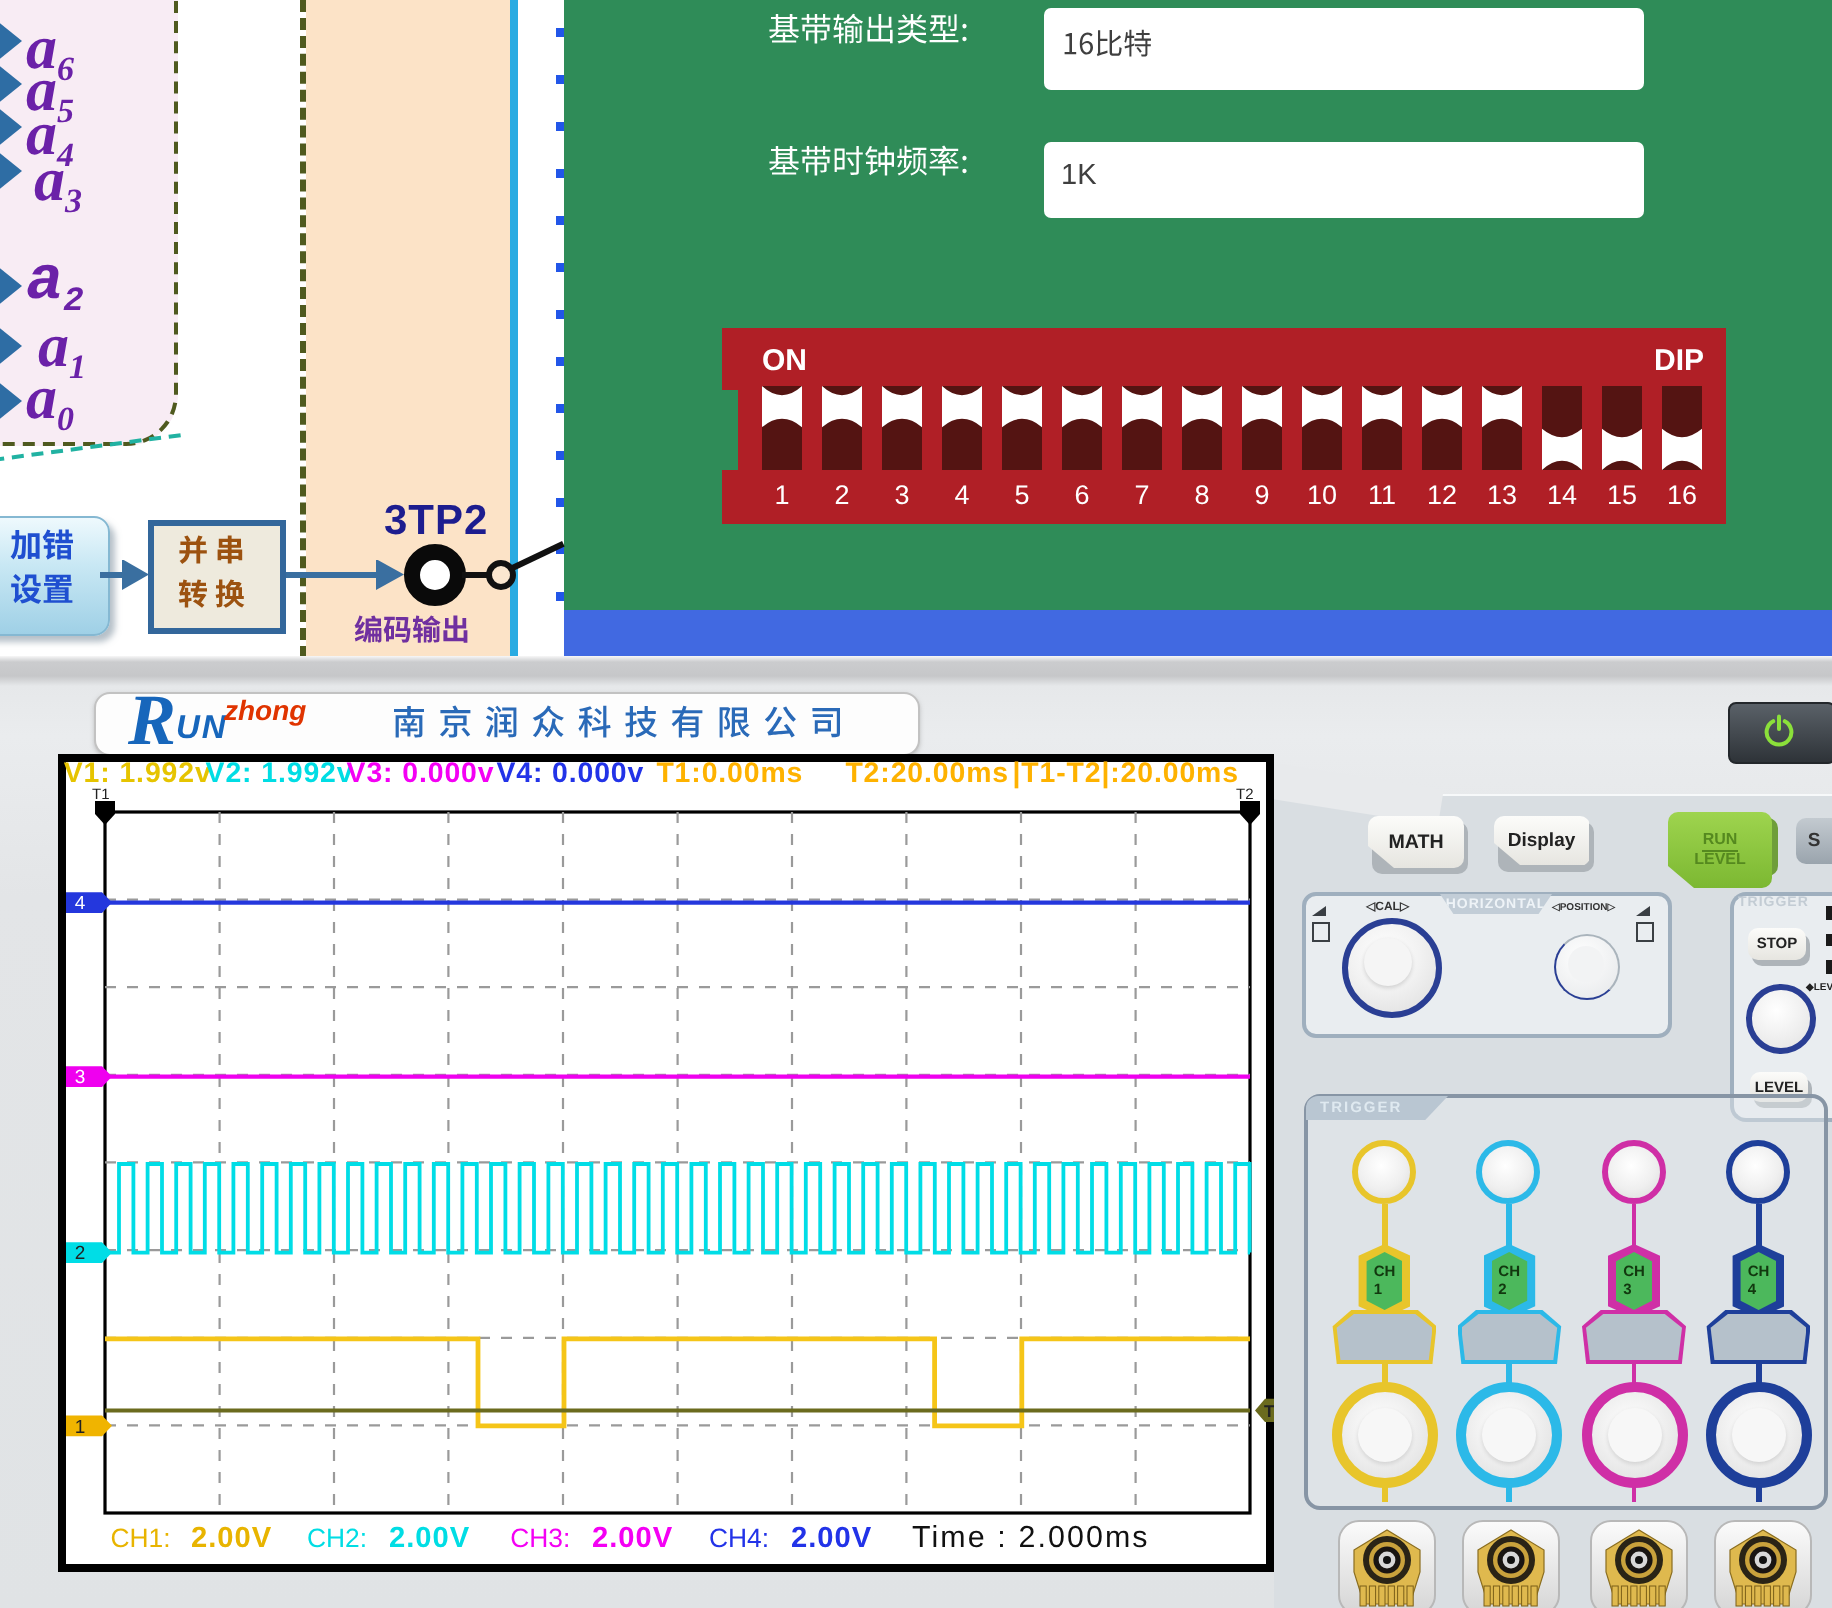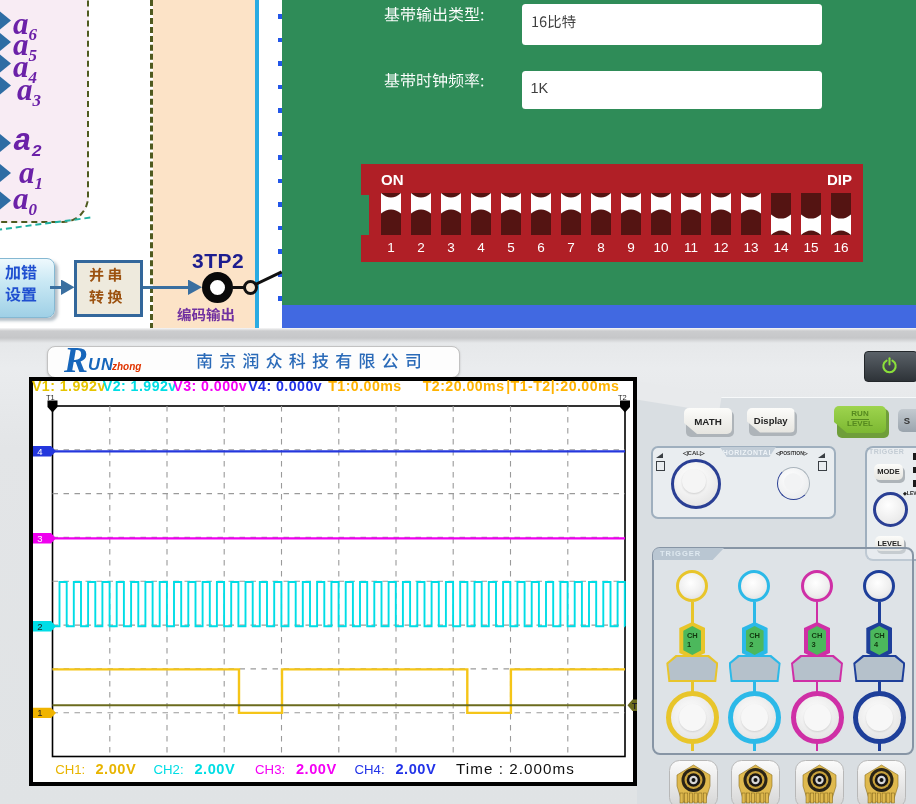--- a/index.html
+++ b/index.html
@@ -120,21 +120,21 @@
 <svg style="position:absolute;left:176.5px;top:307px;overflow:visible" width="60" height="20">
       <path transform="translate(0,13.1)" d="M0.9 -6.0C1.1 -6.1 1.4 -6.2 2.5 -6.3C2.1 -5.6 1.7 -5.1 1.5 -4.8C1.1 -4.3 0.8 -4.0 0.5 -3.9C0.6 -3.5 0.9 -2.8 1.0 -2.5C1.3 -2.7 1.8 -2.9 4.9 -3.6C4.9 -3.9 4.8 -4.6 4.9 -5.0L3.1 -4.6C3.9 -5.8 4.8 -7.2 5.5 -8.6L4.1 -9.4C3.9 -8.9 3.6 -8.3 3.4 -7.8L2.3 -7.7C3.1 -8.9 3.8 -10.4 4.3 -11.8L2.7 -12.4C2.3 -10.7 1.4 -8.8 1.1 -8.4C0.8 -7.9 0.6 -7.6 0.3 -7.5C0.5 -7.1 0.8 -6.3 0.9 -6.0ZM8.6 -12.0C8.7 -11.6 8.9 -11.2 9.0 -10.8H5.8V-7.7C5.8 -5.9 5.8 -3.5 5.0 -1.4L4.7 -2.7C3.1 -2.1 1.5 -1.4 0.4 -1.0L0.8 0.6L5.0 -1.3C4.8 -0.8 4.6 -0.3 4.3 0.1C4.7 0.3 5.4 0.8 5.6 1.1C6.4 -0.1 6.8 -1.7 7.1 -3.3V1.2H8.4V-1.9H9.1V0.9H10.1V-1.9H10.7V0.8H11.8V-1.9H12.4V-0.2C12.4 -0.1 12.4 -0.1 12.3 -0.1C12.2 -0.1 12.0 -0.1 11.8 -0.1C11.9 0.3 12.1 0.8 12.1 1.2C12.6 1.2 13.0 1.1 13.3 0.9C13.6 0.7 13.7 0.4 13.7 -0.2V-6.1H7.4L7.4 -7.0H13.5V-10.8H10.9C10.8 -11.3 10.5 -12.0 10.2 -12.4ZM9.1 -4.8V-3.2H8.4V-4.8ZM10.1 -4.8H10.7V-3.2H10.1ZM11.8 -4.8H12.4V-3.2H11.8ZM7.4 -9.4H11.8V-8.4H7.4Z M20.6 -3.2V-1.6H25.8V-3.2ZM21.6 -9.5C21.5 -7.9 21.2 -5.8 21.0 -4.6H21.5L26.5 -4.6C26.3 -1.9 26.0 -0.8 25.7 -0.4C25.5 -0.3 25.4 -0.3 25.2 -0.3C24.9 -0.3 24.3 -0.3 23.7 -0.3C24.0 0.1 24.2 0.8 24.2 1.2C24.9 1.3 25.5 1.2 25.9 1.2C26.4 1.1 26.8 1.0 27.1 0.6C27.6 0.1 27.9 -1.5 28.2 -5.4C28.2 -5.6 28.3 -6.0 28.3 -6.0H26.7C26.9 -7.8 27.1 -9.9 27.2 -11.5L26.0 -11.6L25.7 -11.6H20.9V-10.0H25.4C25.3 -8.8 25.2 -7.4 25.0 -6.0H22.9C23.0 -7.1 23.1 -8.3 23.2 -9.4ZM15.1 -11.7V-10.1H16.7C16.3 -8.2 15.7 -6.4 14.8 -5.2C15.0 -4.7 15.4 -3.6 15.4 -3.1C15.6 -3.4 15.8 -3.7 16.0 -3.9V0.6H17.5V-0.5H20.0V-7.2H17.5C17.8 -8.1 18.1 -9.1 18.3 -10.1H20.4V-11.7ZM17.5 -5.6H18.5V-2.0H17.5Z M39.5 -6.4V-1.1H40.8V-6.4ZM41.3 -7.0V-0.4C41.3 -0.3 41.3 -0.2 41.1 -0.2C40.9 -0.2 40.3 -0.2 39.6 -0.2C39.8 0.2 40.0 0.8 40.1 1.1C41.0 1.1 41.6 1.1 42.1 0.9C42.6 0.7 42.7 0.3 42.7 -0.4V-7.0ZM38.5 -12.4C37.6 -11.1 36.0 -9.9 34.4 -9.2V-10.7H32.4C32.5 -11.2 32.6 -11.6 32.6 -12.1L31.1 -12.3C31.0 -11.8 31.0 -11.2 30.9 -10.7H29.5V-9.1H30.6C30.4 -8.1 30.2 -7.3 30.1 -7.0C29.9 -6.4 29.7 -5.9 29.4 -5.8C29.6 -5.5 29.8 -4.7 29.9 -4.5C30.0 -4.6 30.6 -4.7 31.0 -4.7H31.9V-3.1C31.0 -2.9 30.1 -2.8 29.5 -2.7L29.8 -1.1L31.9 -1.6V1.3H33.4V-1.9L34.5 -2.1L34.3 -3.6L33.4 -3.4V-4.7H34.3V-6.2H33.4V-8.2H31.9V-6.2H31.2C31.5 -7.1 31.8 -8.1 32.1 -9.1H34.3L33.9 -9.0C34.3 -8.6 34.7 -8.0 35.0 -7.6L35.7 -8.0V-7.5H41.5V-8.1L42.3 -7.7C42.5 -8.1 42.9 -8.7 43.3 -9.0C41.9 -9.6 40.7 -10.3 39.6 -11.4L39.9 -11.8ZM37.0 -8.9C37.6 -9.3 38.2 -9.8 38.7 -10.3C39.2 -9.8 39.8 -9.3 40.4 -8.9ZM37.6 -5.5V-4.8H36.2V-5.5ZM34.9 -6.8V1.2H36.2V-1.6H37.6V-0.3C37.6 -0.2 37.6 -0.1 37.5 -0.1C37.3 -0.1 37.0 -0.1 36.6 -0.1C36.8 0.2 36.9 0.8 37.0 1.2C37.6 1.2 38.1 1.2 38.5 1.0C38.9 0.7 39.0 0.3 39.0 -0.3V-6.8ZM36.2 -3.5H37.6V-2.8H36.2Z M44.7 -5.0V0.5H54.8V1.3H56.7V-5.0H54.8V-1.2H51.7V-5.8H56.1V-11.1H54.2V-7.5H51.7V-12.3H49.7V-7.5H47.3V-11.1H45.5V-5.8H49.7V-1.2H46.7V-5.0Z" fill="#7030a0"></path>
     </svg>
 <div class="ab" style="left:0;top:328px;width:916px;height:476px;background:linear-gradient(180deg,#f7f7f7 0,#cbccce 3px,#c6c7c9 10px,#e6e8ea 15px,#eaecee 40px,#e3e5e7 120px,#e0e3e5 476px)"></div>
 <div class="ab" style="left:637px;top:398px;width:279px;height:406px;background:#d9dee2"></div>
 <div class="ab" style="left:637px;top:396.5px;width:279px;height:1.5px;background:#f7f9fa"></div>
 <div class="ab" style="left:628px;top:380px;width:95px;height:18px;background:#e8eaec;transform:rotate(9deg);transform-origin:left top"></div>
 <div class="ab" style="left:47px;top:346px;width:411px;height:30px;background:#fdfdfd;border:1px solid #c2c2c2;border-radius:8px;box-shadow:0 1px 2px rgba(150,150,150,.5)"></div>
 <div class="ab" style="left:64px;top:342px;font-family:'Liberation Serif',serif;font-style:italic;font-weight:bold;font-size:36px;color:#1766bb;line-height:1">R</div>
 <div class="ab" style="left:88px;top:355px;font-style:italic;font-weight:bold;font-size:16.5px;color:#1766bb;letter-spacing:1px">UN</div>
-<div class="ab" style="left:112px;top:361px;font-style:italic;font-weight:bold;font-size:10px;color:#e03400">zhong</div>
+<div class="ab" style="left:112px;top:347px;font-style:italic;font-weight:bold;font-size:14px;color:#e03400">zhong</div>
 <svg style="position:absolute;left:196px;top:351.5px;overflow:visible" width="233" height="23">
       <path transform="translate(0,15.3)" d="M7.6 -14.3V-12.8H1.0V-11.3H7.6V-9.7H1.8V1.4H3.4V-8.2H13.6V-0.3C13.6 -0.1 13.5 0.0 13.2 0.0C12.9 0.1 11.9 0.1 10.9 0.0C11.1 0.4 11.4 1.0 11.4 1.4C12.8 1.4 13.8 1.4 14.4 1.2C15.0 0.9 15.2 0.5 15.2 -0.3V-9.7H9.4V-11.3H16.0V-12.8H9.4V-14.3ZM10.4 -8.1C10.1 -7.4 9.6 -6.4 9.2 -5.7H6.5L7.7 -6.2C7.5 -6.7 7.1 -7.5 6.6 -8.1L5.4 -7.7C5.7 -7.1 6.1 -6.3 6.3 -5.7H4.6V-4.5H7.7V-3.0H4.2V-1.7H7.7V1.0H9.2V-1.7H12.8V-3.0H9.2V-4.5H12.4V-5.7H10.6C11.0 -6.3 11.4 -7.0 11.7 -7.7Z M27.9 -8.2H35.6V-5.8H27.9ZM34.7 -2.7C35.8 -1.6 37.1 0.0 37.7 1.0L39.1 0.1C38.5 -0.9 37.1 -2.4 36.0 -3.5ZM27.0 -3.5C26.4 -2.4 25.1 -1.0 24.0 -0.1C24.3 0.2 24.9 0.6 25.2 1.0C26.4 -0.0 27.7 -1.5 28.6 -2.9ZM30.2 -14.0C30.5 -13.5 30.8 -12.9 31.1 -12.3H24.2V-10.7H39.2V-12.3H33.0C32.7 -13.0 32.2 -13.8 31.7 -14.5ZM26.3 -9.6V-4.5H30.9V-0.4C30.9 -0.1 30.8 -0.1 30.5 -0.1C30.2 -0.1 29.2 -0.1 28.1 -0.1C28.4 0.4 28.6 1.0 28.7 1.5C30.1 1.5 31.1 1.5 31.8 1.2C32.4 1.0 32.6 0.6 32.6 -0.3V-4.5H37.3V-9.6Z M47.5 -12.9C48.5 -12.4 49.8 -11.7 50.3 -11.1L51.3 -12.4C50.7 -12.9 49.4 -13.7 48.5 -14.1ZM46.9 -8.4C47.9 -8.0 49.1 -7.3 49.7 -6.8L50.6 -8.1C50.0 -8.6 48.8 -9.3 47.8 -9.6ZM47.2 0.3 48.7 1.2C49.4 -0.4 50.2 -2.5 50.8 -4.3L49.5 -5.1C48.8 -3.2 47.9 -1.0 47.2 0.3ZM51.2 -10.8V1.3H52.7V-10.8ZM51.6 -13.7C52.3 -12.9 53.2 -11.7 53.6 -11.0L54.7 -11.9C54.3 -12.6 53.4 -13.7 52.7 -14.4ZM53.4 -2.4V-1.0H59.9V-2.4H57.5V-5.1H59.4V-6.4H57.5V-8.8H59.7V-10.2H53.7V-8.8H56.0V-6.4H53.9V-5.1H56.0V-2.4ZM55.1 -13.6V-12.1H60.7V-0.6C60.7 -0.3 60.6 -0.2 60.3 -0.2C60.0 -0.1 58.9 -0.1 57.9 -0.2C58.1 0.2 58.3 1.0 58.4 1.4C59.8 1.4 60.8 1.4 61.4 1.1C62.0 0.9 62.2 0.4 62.2 -0.6V-13.6Z M77.9 -14.5C76.5 -11.5 73.6 -9.5 70.3 -8.3C70.8 -8.0 71.2 -7.3 71.5 -6.9C72.4 -7.2 73.3 -7.7 74.1 -8.1C73.6 -4.4 72.6 -1.4 70.4 0.3C70.8 0.5 71.5 1.1 71.8 1.3C73.2 0.0 74.2 -1.7 74.9 -3.8C75.8 -3.0 76.7 -2.0 77.2 -1.4L78.3 -2.6C77.7 -3.3 76.4 -4.5 75.3 -5.4C75.4 -6.2 75.6 -7.1 75.7 -8.0L74.2 -8.2C75.7 -9.2 77.1 -10.4 78.2 -11.8C79.8 -9.6 82.2 -7.9 84.9 -7.0C85.1 -7.4 85.6 -8.1 86.0 -8.4C83.1 -9.2 80.4 -11.0 79.0 -13.0L79.4 -13.9ZM80.2 -8.1C79.8 -4.2 78.8 -1.3 76.4 0.4C76.8 0.6 77.5 1.2 77.8 1.4C79.2 0.2 80.2 -1.3 80.9 -3.3C81.7 -1.6 82.9 0.2 84.6 1.2C84.9 0.8 85.4 0.1 85.8 -0.2C83.5 -1.3 82.1 -3.7 81.5 -5.7C81.7 -6.4 81.8 -7.2 81.9 -7.9Z M101.2 -12.3C102.2 -11.6 103.3 -10.6 103.8 -9.8L105.0 -10.8C104.4 -11.6 103.2 -12.6 102.2 -13.2ZM100.5 -7.9C101.6 -7.1 102.8 -6.1 103.4 -5.3L104.5 -6.4C103.9 -7.1 102.6 -8.1 101.6 -8.8ZM99.1 -14.2C97.7 -13.6 95.5 -13.1 93.6 -12.8C93.8 -12.4 94.0 -11.9 94.0 -11.5C94.7 -11.6 95.5 -11.7 96.2 -11.9V-9.6H93.5V-8.1H96.0C95.3 -6.2 94.3 -4.2 93.2 -3.0C93.5 -2.6 93.9 -2.0 94.0 -1.5C94.8 -2.5 95.6 -4.0 96.2 -5.5V1.4H97.8V-6.1C98.3 -5.3 98.9 -4.4 99.1 -3.8L100.1 -5.1C99.7 -5.5 98.2 -7.3 97.8 -7.8V-8.1H100.2V-9.6H97.8V-12.2C98.6 -12.4 99.3 -12.6 100.0 -12.9ZM99.9 -3.3 100.2 -1.8 105.6 -2.7V1.4H107.2V-3.0L109.3 -3.3L109.0 -4.8L107.2 -4.5V-14.4H105.6V-4.3Z M126.3 -14.3V-11.8H122.5V-10.3H126.3V-8.0H122.8V-6.5H123.5L123.3 -6.4C123.9 -4.7 124.8 -3.2 125.9 -2.0C124.6 -1.1 123.1 -0.4 121.5 -0.0C121.8 0.3 122.2 1.0 122.4 1.4C124.1 0.9 125.7 0.2 127.1 -0.9C128.3 0.2 129.8 0.9 131.5 1.4C131.7 1.0 132.2 0.4 132.5 0.1C130.9 -0.4 129.5 -1.0 128.3 -1.9C129.8 -3.4 131.0 -5.2 131.7 -7.6L130.6 -8.0L130.3 -8.0H127.9V-10.3H131.9V-11.8H127.9V-14.3ZM124.8 -6.5H129.6C129.1 -5.1 128.2 -3.9 127.1 -3.0C126.1 -4.0 125.4 -5.2 124.8 -6.5ZM118.9 -14.3V-11.0H116.8V-9.5H118.9V-6.1C118.0 -5.8 117.2 -5.7 116.6 -5.5L117.0 -4.0L118.9 -4.5V-0.4C118.9 -0.2 118.8 -0.1 118.5 -0.1C118.3 -0.1 117.6 -0.1 116.8 -0.1C117.1 0.3 117.3 1.0 117.3 1.4C118.5 1.4 119.3 1.3 119.8 1.1C120.3 0.8 120.5 0.4 120.5 -0.4V-4.9L122.4 -5.5L122.2 -7.0L120.5 -6.5V-9.5H122.2V-11.0H120.5V-14.3Z M145.6 -14.4C145.5 -13.7 145.2 -12.9 144.9 -12.2H140.2V-10.7H144.3C143.2 -8.6 141.7 -6.6 139.8 -5.3C140.1 -5.0 140.6 -4.4 140.8 -4.1C141.8 -4.8 142.6 -5.6 143.4 -6.5V1.4H145.0V-1.9H151.7V-0.5C151.7 -0.2 151.6 -0.1 151.3 -0.1C151.0 -0.1 150.0 -0.1 149.0 -0.2C149.2 0.3 149.4 1.0 149.5 1.4C150.9 1.4 151.9 1.4 152.5 1.2C153.1 0.9 153.3 0.4 153.3 -0.4V-9.0H145.2C145.5 -9.6 145.8 -10.1 146.0 -10.7H155.2V-12.2H146.7C146.9 -12.8 147.1 -13.4 147.3 -14.0ZM145.0 -4.8H151.7V-3.3H145.0ZM145.0 -6.1V-7.6H151.7V-6.1Z M163.8 -13.7V1.4H165.3V-12.2H167.4C167.1 -11.1 166.6 -9.7 166.2 -8.5C167.3 -7.2 167.6 -6.1 167.6 -5.2C167.6 -4.7 167.5 -4.2 167.2 -4.1C167.1 -4.0 166.9 -3.9 166.8 -3.9C166.5 -3.9 166.2 -3.9 165.9 -4.0C166.1 -3.6 166.2 -2.9 166.2 -2.6C166.6 -2.6 167.0 -2.6 167.4 -2.6C167.7 -2.6 168.0 -2.8 168.3 -2.9C168.8 -3.3 169.0 -4.0 169.0 -5.0C169.0 -6.1 168.7 -7.3 167.6 -8.7C168.1 -10.0 168.7 -11.7 169.2 -13.1L168.1 -13.7L167.9 -13.7ZM175.9 -9.2V-7.4H171.5V-9.2ZM175.9 -10.5H171.5V-12.2H175.9ZM169.9 1.4C170.3 1.2 170.8 1.0 174.3 0.1C174.2 -0.3 174.2 -0.9 174.2 -1.4L171.5 -0.7V-6.0H172.9C173.7 -2.6 175.2 0.0 177.8 1.3C178.0 0.9 178.5 0.3 178.9 -0.1C177.6 -0.6 176.6 -1.5 175.8 -2.6C176.7 -3.1 177.7 -3.8 178.5 -4.5L177.5 -5.6C176.9 -5.0 175.9 -4.3 175.1 -3.7C174.8 -4.4 174.5 -5.2 174.2 -6.0H177.5V-13.6H169.9V-1.2C169.9 -0.4 169.5 -0.0 169.2 0.2C169.4 0.5 169.8 1.1 169.9 1.4Z M190.9 -13.9C189.9 -11.4 188.3 -9.0 186.4 -7.5C186.8 -7.2 187.5 -6.7 187.9 -6.3C189.7 -8.0 191.5 -10.6 192.7 -13.4ZM197.1 -14.0 195.5 -13.4C196.8 -10.9 198.9 -8.0 200.7 -6.4C201.0 -6.8 201.6 -7.4 202.0 -7.7C200.3 -9.2 198.2 -11.8 197.1 -14.0ZM188.3 0.4C189.0 0.2 190.0 0.1 198.7 -0.6C199.1 0.2 199.5 0.8 199.8 1.4L201.4 0.5C200.5 -1.1 198.9 -3.5 197.4 -5.3L195.9 -4.6C196.5 -3.9 197.1 -3.0 197.7 -2.1L190.5 -1.6C192.1 -3.5 193.7 -6.0 195.1 -8.5L193.3 -9.2C192.0 -6.4 189.9 -3.4 189.2 -2.7C188.6 -1.9 188.1 -1.4 187.6 -1.3C187.9 -0.8 188.2 0.1 188.3 0.4Z M210.4 -10.2V-8.8H220.5V-10.2ZM210.2 -13.3V-11.7H222.4V-0.8C222.4 -0.5 222.3 -0.4 222.0 -0.4C221.6 -0.4 220.5 -0.4 219.4 -0.4C219.6 0.1 219.9 0.9 219.9 1.3C221.4 1.4 222.5 1.3 223.2 1.0C223.8 0.8 224.0 0.2 224.0 -0.8V-13.3ZM212.9 -5.8H217.9V-3.0H212.9ZM211.4 -7.2V-0.4H212.9V-1.6H219.5V-7.2Z" fill="#2a6ab8"></path>
     </svg>
 <div class="ab" style="left:864px;top:351px;width:52px;height:29px;background:linear-gradient(180deg,#5a6168,#2e3338);border-radius:4px;border:1px solid #23272b"></div>
 <svg class="ab" style="left:881px;top:357px" width="17" height="17" viewBox="0 0 17 17">
       <g stroke="#8be03a" stroke-width="2" fill="none" stroke-linecap="round">
         <path d="M5.6 3.6 a6.2 6.2 0 1 0 5.8 0"></path>
         <line x1="8.5" y1="1.2" x2="8.5" y2="7.5"></line>
       </g>
     </svg>
@@ -175,40 +175,40 @@
       <text x="11" y="164.70000000000002" font-size="9.5" fill="#fff" text-anchor="middle">3</text>
       <path d="M4 244.10000000000002 H22 L27 249.3 L22 254.5 H4 z" fill="#00dde6"></path>
       <text x="11" y="252.70000000000002" font-size="9.5" fill="#222" text-anchor="middle">2</text>
       <path d="M4 330.7 H22 L27 335.9 L22 341.09999999999997 H4 z" fill="#f0b400"></path>
       <text x="11" y="339.29999999999995" font-size="9.5" fill="#222" text-anchor="middle">1</text>
       <text y="396.5"><tspan x="26.2" fill="#e8b400" font-size="13.2" font-weight="normal" letter-spacing="0">CH1:</tspan><tspan x="66.5" fill="#e8b400" font-size="14.6" font-weight="bold" letter-spacing="0.5">2.00V</tspan><tspan x="124.5" fill="#00dde4" font-size="13.2" font-weight="normal" letter-spacing="0">CH2:</tspan><tspan x="165.5" fill="#00dde4" font-size="14.6" font-weight="bold" letter-spacing="0.5">2.00V</tspan><tspan x="226.1" fill="#f400f4" font-size="13.2" font-weight="normal" letter-spacing="0">CH3:</tspan><tspan x="267" fill="#f400f4" font-size="14.6" font-weight="bold" letter-spacing="0.5">2.00V</tspan><tspan x="325.5" fill="#2233e8" font-size="13.2" font-weight="normal" letter-spacing="0">CH4:</tspan><tspan x="366.5" fill="#2233e8" font-size="14.6" font-weight="bold" letter-spacing="0.5">2.00V</tspan><tspan x="427" fill="#111" font-size="15.2" font-weight="normal" letter-spacing="1.05">Time : 2.000ms</tspan></text>
     </svg>
 <div class="ab" style="left:686px;top:411px;width:48px;height:26px;background:#aeb4b9;border-radius:5px"></div><div class="ab" style="left:684px;top:408px;width:48px;height:26px;background:linear-gradient(180deg,#fcfcfa,#e6e5e0);border-radius:5px;clip-path:polygon(0 0,100% 0,100% 100%,13px 100%,0 calc(100% - 11px));display:flex;align-items:center;justify-content:center;font-size:9.8px;font-weight:bold;color:#222">MATH</div>
 <div class="ab" style="left:749px;top:410.5px;width:47.5px;height:25px;background:#aeb4b9;border-radius:5px"></div><div class="ab" style="left:747px;top:407.5px;width:47.5px;height:25px;background:linear-gradient(180deg,#fcfcfa,#e6e5e0);border-radius:5px;clip-path:polygon(0 0,100% 0,100% 100%,13px 100%,0 calc(100% - 11px));display:flex;align-items:center;justify-content:center;font-size:9.5px;font-weight:bold;color:#222">Display</div>
 <div class="ab" style="left:836.5px;top:409px;width:52px;height:28.5px;background:#6f9e3a;border-radius:5px"></div>
-<div class="ab" style="left:834px;top:406px;width:52px;height:27px;background:linear-gradient(180deg,#9ed44e,#7cb832);border-radius:5px;clip-path:polygon(0 0,100% 0,100% 100%,13px 100%,0 calc(100% - 11px));display:flex;flex-direction:column;align-items:center;justify-content:center;font-size:8px;font-weight:bold;color:#55891f;line-height:1.1">
+<div class="ab" style="left:834px;top:406px;width:52px;height:38px;background:linear-gradient(180deg,#9ed44e,#7cb832);border-radius:5px;clip-path:polygon(0 0,100% 0,100% 100%,13px 100%,0 calc(100% - 11px));display:flex;flex-direction:column;align-items:center;justify-content:center;font-size:8px;font-weight:bold;color:#55891f;line-height:1.1">
       <span style="border-bottom:1px solid #55891f">RUN</span>
       <span>LEVEL</span>
     </div>
 <div class="ab" style="left:898px;top:408.5px;width:18px;height:23px;background:linear-gradient(180deg,#c3cad0,#9aa4ad);border-radius:5px 0 0 5px;display:flex;align-items:center;justify-content:center;font-size:9.5px;font-weight:bold;color:#333">S</div>
 <div class="ab" style="left:651px;top:446px;width:181px;height:69px;border:2px solid #9fafbe;border-radius:7px;background:#e9edf0"></div>
 <div class="ab" style="left:720px;top:447px;width:56px;height:10px;background:#c2cdd7;clip-path:polygon(0 0,100% 0,88% 100%,12% 100%);display:flex;align-items:center;justify-content:center;font-size:7px;font-weight:bold;color:#eef3f7;letter-spacing:.5px">HORIZONTAL</div>
 <div class="ab" style="left:683px;top:448.5px;font-size:6px;color:#333;font-weight:bold">◁CAL▷</div>
 <div class="ab" style="left:776px;top:449.5px;font-size:5px;color:#333;font-weight:bold">◁POSITION▷</div>
 <div class="ab" style="left:670.5px;top:458.5px;width:44px;height:44px;border-radius:50%;border:3.5px solid #2a3f94;background:radial-gradient(circle at 42% 35%,#ffffff 0%,#f2f2f2 45%,#dcdcdc 100%)"></div>
 <div class="ab" style="left:682px;top:469px;width:24px;height:24px;border-radius:50%;background:#f5f5f5;box-shadow:0 1px 2px rgba(0,0,0,.15)"></div>
 <div class="ab" style="left:776.5px;top:466.5px;width:31px;height:31px;border-radius:50%;border:1.5px solid #aab4bc;border-bottom-color:#2a3f94;border-left-color:#2a3f94;background:radial-gradient(circle at 42% 35%,#fff,#e7e9eb 90%)"></div>
 <div class="ab" style="left:784px;top:473px;width:18px;height:18px;border-radius:50%;background:#f2f3f4"></div>
 <div class="ab" style="left:656px;top:453px;width:7px;height:5px;background:#3a3f44;clip-path:polygon(0 100%,100% 0,100% 100%)"></div>
 <div class="ab" style="left:656px;top:461px;width:6.5px;height:8px;border:1.3px solid #3a3f44"></div>
 <div class="ab" style="left:818px;top:453px;width:7px;height:5px;background:#3a3f44;clip-path:polygon(0 100%,100% 0,100% 100%)"></div>
 <div class="ab" style="left:818px;top:461px;width:6.5px;height:8px;border:1.3px solid #3a3f44"></div>
 <div class="ab" style="left:865px;top:446px;width:51px;height:111px;border:2px solid #9fafbe;border-right:none;border-radius:8px 0 0 8px;background:#e9edf0"></div>
 <div class="ab" style="left:869px;top:448px;font-size:7px;font-weight:bold;color:#c3ccd4;letter-spacing:.5px">TRIGGER</div>
-<div class="ab" style="left:876px;top:467px;width:29px;height:15.5px;background:#aeb4b9;border-radius:5px"></div><div class="ab" style="left:874px;top:464px;width:29px;height:15.5px;background:linear-gradient(180deg,#fcfcfa,#e6e5e0);border-radius:5px;display:flex;align-items:center;justify-content:center;font-size:7.5px;font-weight:bold;color:#222">MODE</div>
+<div class="ab" style="left:876px;top:467px;width:29px;height:15.5px;background:#aeb4b9;border-radius:5px"></div><div class="ab" style="left:874px;top:464px;width:29px;height:15.5px;background:linear-gradient(180deg,#fcfcfa,#e6e5e0);border-radius:5px;display:flex;align-items:center;justify-content:center;font-size:7.5px;font-weight:bold;color:#222">STOP</div>
 <div class="ab" style="left:873px;top:492px;width:29px;height:29px;border-radius:50%;border:3.5px solid #2a3f94;background:radial-gradient(circle at 42% 35%,#fff,#e2e2e2 100%)"></div>
 <div class="ab" style="left:903px;top:489.5px;font-size:5px;color:#222;font-weight:bold">◆LEVEL</div>
 <div class="ab" style="left:877px;top:538.5px;width:29px;height:15.5px;background:#aeb4b9;border-radius:5px"></div><div class="ab" style="left:875px;top:535.5px;width:29px;height:15.5px;background:linear-gradient(180deg,#fcfcfa,#e6e5e0);border-radius:5px;display:flex;align-items:center;justify-content:center;font-size:7.5px;font-weight:bold;color:#222">LEVEL</div>
 <div class="ab" style="left:912.5px;top:453px;width:3.5px;height:6.5px;background:#1a1a1a"></div>
 <div class="ab" style="left:912.5px;top:466.5px;width:3.5px;height:6.5px;background:#1a1a1a"></div>
 <div class="ab" style="left:912.5px;top:480px;width:3.5px;height:6.5px;background:#1a1a1a"></div>
 <div class="ab" style="left:652px;top:547px;width:258px;height:204px;border:2px solid #8795a5;border-radius:8px;background:rgba(228,233,237,.45)"></div>
 <div class="ab" style="left:653px;top:548px;width:64px;height:12px;background:#b9c6d2;clip-path:polygon(0 0,100% 0,84% 100%,0 100%);border-radius:6px 0 0 0;font-size:7.5px;font-weight:bold;color:#dfe9f0;letter-spacing:1px;padding-left:7px;line-height:12px">TRIGGER</div>
 <div class="ab" style="left:675.8px;top:569.5px;width:26px;height:26px;border-radius:50%;border:3.5px solid #e8c52b;background:radial-gradient(circle at 45% 38%,#ffffff 0%,#efefef 55%,#d9d9d9 100%)"></div>
 <div class="ab" style="left:690.9px;top:602px;width:2.8px;height:22px;background:#e8c52b"></div>

